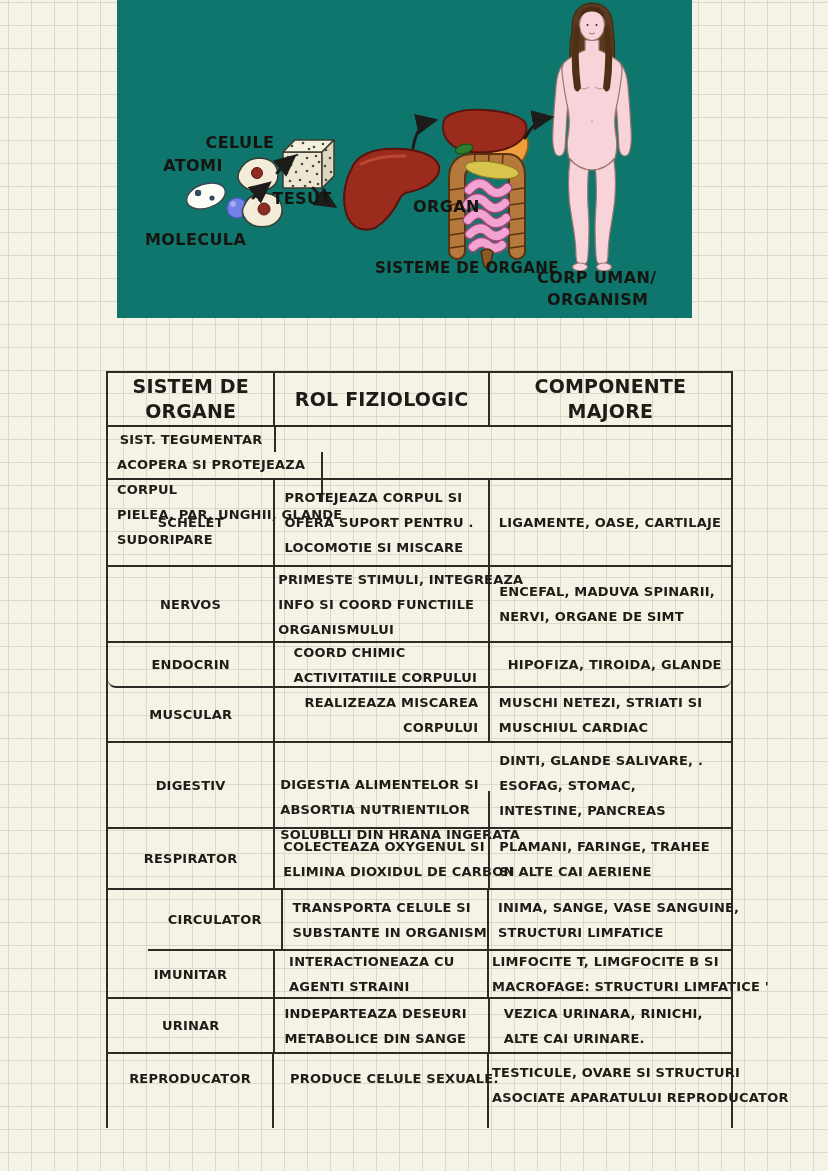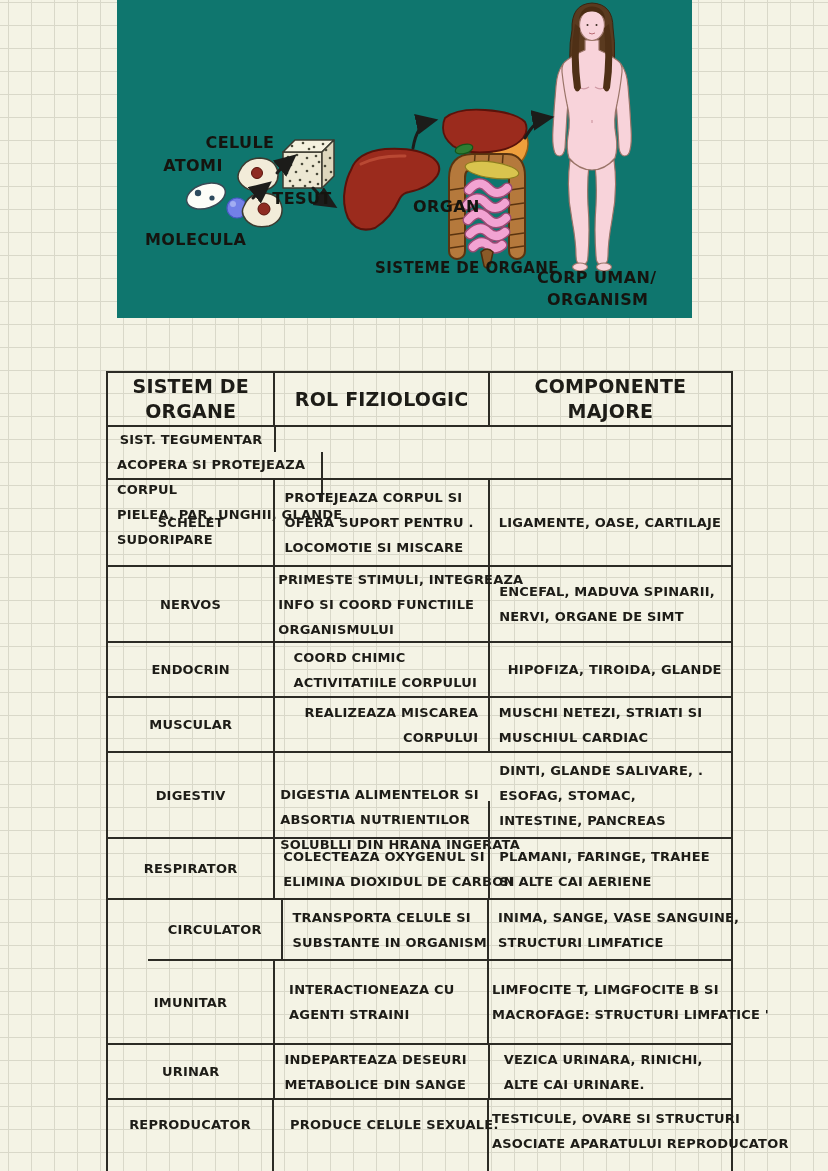--- a/index.html
+++ b/index.html
@@ -186,21 +186,21 @@
     <div class="td c3 pre">LIGAMENTE, OASE, CARTILAJE</div>
   </div>
   <div class="tr" style="height:76px;">
     <div class="td c1">NERVOS</div>
     <div class="td c2 pre" style="padding-left:3px;">PRIMESTE STIMULI, INTEGREAZA
 INFO SI COORD FUNCTIILE
 ORGANISMULUI</div>
     <div class="td c3 pre">ENCEFAL, MADUVA SPINARII,
 NERVI, ORGANE DE SIMT</div>
   </div>
-  <div class="tr" style="height:55px;">
+  <div class="tr" style="height:45px;border-radius:8px;">
     <div class="td c1">ENDOCRIN</div>
     <div class="td c2 pre" style="padding-left:18px;">COORD CHIMIC
 ACTIVITATIILE CORPULUI</div>
     <div class="td c3 pre" style="padding-left:18px;">HIPOFIZA, TIROIDA, GLANDE</div>
   </div>
   <div class="tr" style="height:55px;">
     <div class="td c1">MUSCULAR</div>
     <div class="td c2 pre" style="padding-left:29px;text-align:right;">REALIZEAZA MISCAREA
 CORPULUI</div>
     <div class="td c3 pre">MUSCHI NETEZI, STRIATI SI
@@ -222,21 +222,21 @@
     <div class="td c3 pre">PLAMANI, FARINGE, TRAHEE
 SI ALTE CAI AERIENE</div>
   </div>
   <div class="tr" style="height:61px;margin-left:40px;">
     <div class="td c1">CIRCULATOR</div>
     <div class="td c2 pre">TRANSPORTA CELULE SI
 SUBSTANTE IN ORGANISM</div>
     <div class="td c3 pre">INIMA, SANGE, VASE SANGUINE,
 STRUCTURI LIMFATICE</div>
   </div>
-  <div class="tr" style="height:84px;">
+  <div class="tr" style="height:48px;">
     <div class="td c1">IMUNITAR</div>
     <div class="td c2 pre" style="padding-left:14px;">INTERACTIONEAZA CU
 AGENTI STRAINI</div>
     <div class="td c3 pre" style="padding-left:3px;">LIMFOCITE T, LIMGFOCITE B SI
 MACROFAGE: STRUCTURI LIMFATICE '</div>
   </div>
   <div class="tr" style="height:55px;">
     <div class="td c1">URINAR</div>
     <div class="td c2 pre">INDEPARTEAZA DESEURI
 METABOLICE DIN SANGE</div>

